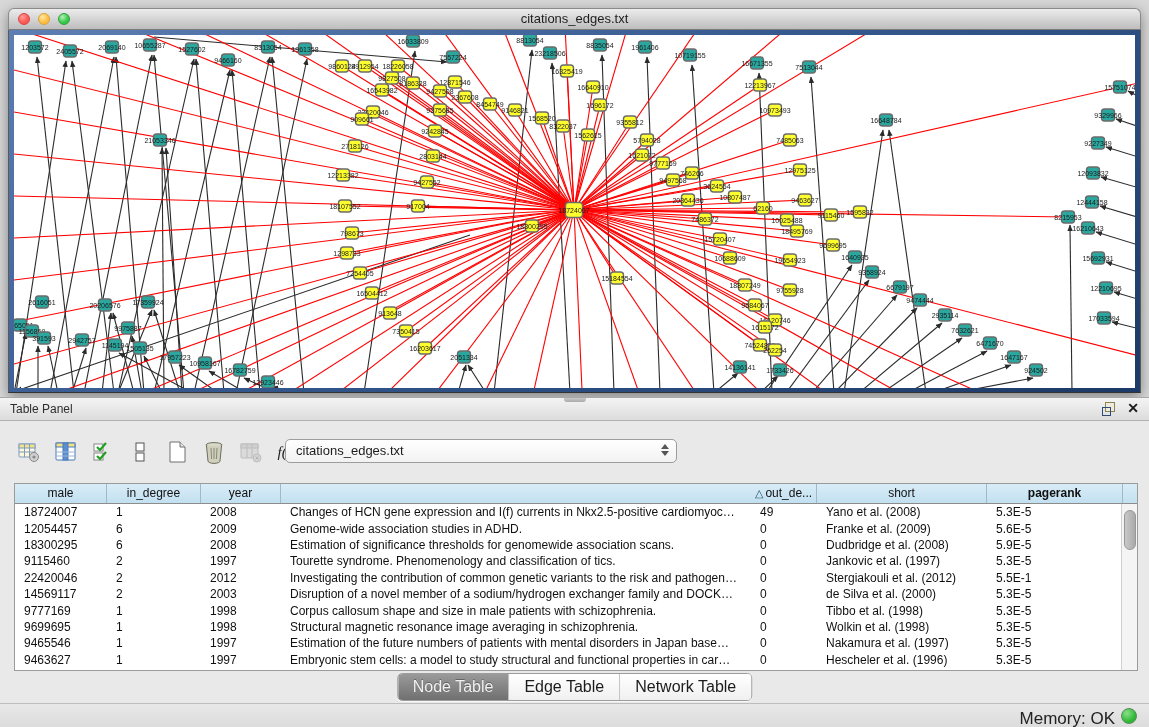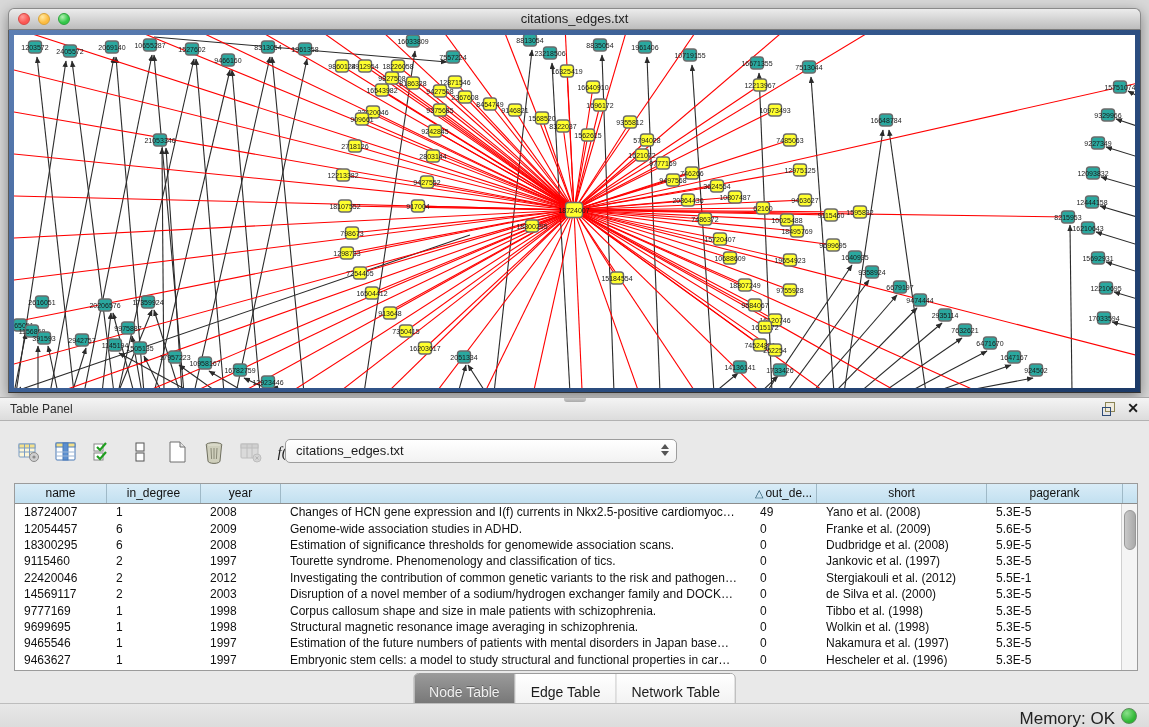--- a/index.html
+++ b/index.html
@@ -36,21 +36,21 @@
   .tablewrap{position:absolute;left:14px;top:62px;width:1124px;height:188px;background:#fff;border:1px solid #9b9b9b;box-sizing:border-box;overflow:hidden}
   .thead{display:flex;height:20px;background:linear-gradient(#d9ecf7,#c2e0f0);border-bottom:1px solid #8c8c8c;box-sizing:border-box}
   .th{font-size:12px;color:#111;text-align:center;line-height:19px;border-right:1px solid #9fb9c7;box-sizing:border-box;overflow:hidden;white-space:nowrap}
   .sort-tri{color:#1d4e66;font-size:11px;margin-right:2px}
   .tbody .tr{display:flex;height:16.4px;align-items:center}
   .td{font-size:12px;color:#101010;padding-left:9px;box-sizing:border-box;overflow:hidden;white-space:nowrap}
   .vscroll{position:absolute;right:0;top:20px;width:15px;height:167px;background:#f4f4f4;border-left:1px solid #d0d0d0}
   .vthumb{position:absolute;left:2px;top:6px;width:10px;height:38px;background:linear-gradient(90deg,#c9c9c9,#a9a9a9);border-radius:6px;border:1px solid #979797}
   
   .tabs{position:absolute;left:50%;transform:translateX(-50%);top:252px;display:flex;border:1px solid #9c9c9c;border-radius:5px;overflow:hidden;background:#fff;box-shadow:0 1px 0 rgba(255,255,255,.7)}
-  .tab{font-size:14px;padding:10px 15px;color:#1c1c1c;background:linear-gradient(#ffffff,#f0f0f0);border-right:1px solid #b5b5b5}
+  .tab{font-size:16px;padding:4px 15px;color:#1c1c1c;background:linear-gradient(#ffffff,#f0f0f0);border-right:1px solid #b5b5b5}
   .tab:last-child{border-right:none}
   .tab.active{background:linear-gradient(#9a9a9a,#707070);color:#f0f0f0;text-shadow:0 -1px 0 rgba(0,0,0,.3)}
   
   .statusbar{position:absolute;left:0;top:703px;width:1149px;height:24px;background:linear-gradient(#e8e8e8,#dcdcdc);border-top:1px solid #bdbdbd;box-sizing:border-box}
   .mem{position:absolute;right:34px;top:5px;font-size:17px;color:#222}
   .memdot{position:absolute;right:12px;top:4px;width:14px;height:14px;border-radius:50%;background:radial-gradient(circle at 35% 30%,#8ae08a,#2eb734 65%);border:1px solid #5a8a5a}
 </style>
 </head>
 <body>
 
@@ -823,27 +823,27 @@
   <div class="combo">
     <span>citations_edges.txt</span>
     <span class="combo-arrows">
         <span class="up"></span>
         <span class="dn"></span>
       </span>
   </div>
 
   <div class="tablewrap">
     <div class="thead" id="thead">
-        <div class="th" style="width: 92px;">name</div>
+        <div class="th" style="width: 92px;">male</div>
         <div class="th" style="width: 94px;">in_degree</div>
         <div class="th" style="width: 80px;">year</div>
         <div class="th" style="width: 470px; margin-top: 20px;">title</div>
         <div class="th" style="width: 66px;"><span class="sort-tri">△</span>out_de...</div>
         <div class="th" style="width: 170px;">short</div>
-        <div class="th" style="width: 136px;">pagerank</div>
+        <div class="th" style="width: 136px; font-weight: bold;">pagerank</div>
       </div>
     <div class="tbody" id="tbody">
         <div class="tr">
           <div class="td" style="width: 92px;">18724007</div>
           <div class="td" style="width: 94px;">1</div>
           <div class="td" style="width: 80px;">2008</div>
           <div class="td" style="width: 470px;">Changes of HCN gene expression and I(f) currents in Nkx2.5-positive cardiomyoc…</div>
           <div class="td" style="width: 66px;">49</div>
           <div class="td" style="width: 170px;">Yano et al. (2008)</div>
           <div class="td" style="width: 136px;">5.3E-5</div>

